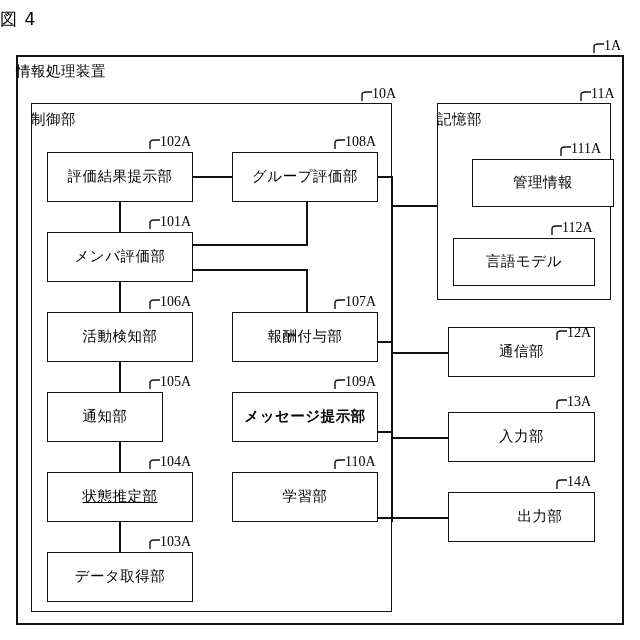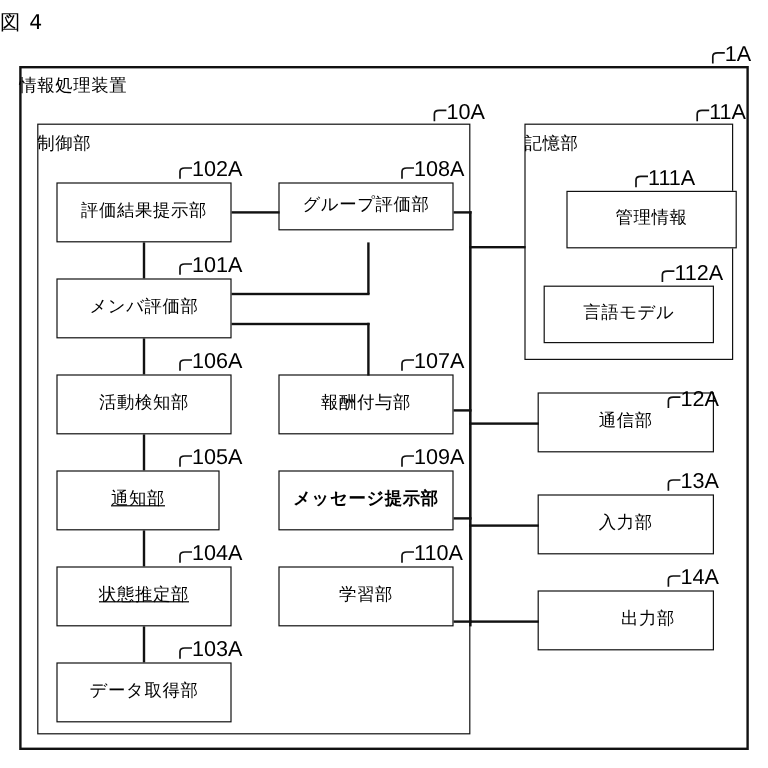--- a/index.html
+++ b/index.html
@@ -47,22 +47,22 @@
     position:absolute;
     left:0;width:100%;
     text-align:left;
     font-size:14.5px;
     letter-spacing:0.5px;
     white-space:nowrap;
   }
   
   .ref{
     position:absolute;
-    font-size:18px;
-    font-family:Liberation Sans, sans-serif;
+    font-size:14px;
+    font-family:Liberation Serif, serif;
     letter-spacing:0px;
     white-space:nowrap;
     line-height:15px;
   }
   .ref .hook{
     position:absolute;
     left:-11px;top:4px;
     width:11px;height:11px;
     overflow:visible;
   }
@@ -116,21 +116,21 @@
   </div>
 
   <div class="box" style="left:47px;top:312px;width:146px;height:50px;">活動検知部</div>
   <div class="ref" style="left:160px;top:294px;">
     <svg class="hook" viewBox="0 0 11 11">
       <path d="M1,11 L1,5 Q1,2 5,2 L11,2" fill="none" stroke="#111" stroke-width="1.4"></path>
     </svg>
     <span>106A</span>
   </div>
 
-  <div class="box" style="left:47px;top:392px;width:136px;height:50px;text-decoration:underline;">通知部</div>
+  <div class="box" style="left:47px;top:392px;width:116px;height:50px;">通知部</div>
   <div class="ref" style="left:160px;top:374px;">
     <svg class="hook" viewBox="0 0 11 11">
       <path d="M1,11 L1,5 Q1,2 5,2 L11,2" fill="none" stroke="#111" stroke-width="1.4"></path>
     </svg>
     <span>105A</span>
   </div>
 
   <div class="box" style="left:47px;top:472px;width:146px;height:50px;text-decoration:underline;">状態推定部</div>
   <div class="ref" style="left:160px;top:454px;">
     <svg class="hook" viewBox="0 0 11 11">
@@ -140,21 +140,21 @@
   </div>
 
   <div class="box" style="left:47px;top:552px;width:146px;height:50px;">データ取得部</div>
   <div class="ref" style="left:160px;top:534px;">
     <svg class="hook" viewBox="0 0 11 11">
       <path d="M1,11 L1,5 Q1,2 5,2 L11,2" fill="none" stroke="#111" stroke-width="1.4"></path>
     </svg>
     <span>103A</span>
   </div>
 
-  <div class="box" style="left:232px;top:152px;width:146px;height:40px;">グループ評価部</div>
+  <div class="box" style="left:232px;top:152px;width:146px;height:50px;">グループ評価部</div>
   <div class="ref" style="left:345px;top:134px;">
     <svg class="hook" viewBox="0 0 11 11">
       <path d="M1,11 L1,5 Q1,2 5,2 L11,2" fill="none" stroke="#111" stroke-width="1.4"></path>
     </svg>
     <span>108A</span>
   </div>
 
   <div class="box" style="left:232px;top:312px;width:146px;height:50px;">報酬付与部</div>
   <div class="ref" style="left:345px;top:294px;">
     <svg class="hook" viewBox="0 0 11 11">
@@ -182,21 +182,21 @@
   <div class="box outer" style="left:437px;top:103px;width:174px;height:197px;border-width:1.6px;"></div>
   <div class="container-label" style="left:437px;top:110px;width:174px;">記憶部</div>
   <div class="ref" style="left:591px;top:86px;">
     <svg class="hook" viewBox="0 0 11 11">
       <path d="M1,11 L1,5 Q1,2 5,2 L11,2" fill="none" stroke="#111" stroke-width="1.4"></path>
     </svg>
     <span>11A</span>
   </div>
 
   <div class="box" style="left:472px;top:159px;width:142px;height:48px;">管理情報</div>
-  <div class="ref" style="left:540px;top:141px;">
+  <div class="ref" style="left:571px;top:141px;">
     <svg class="hook" viewBox="0 0 11 11">
       <path d="M1,11 L1,5 Q1,2 5,2 L11,2" fill="none" stroke="#111" stroke-width="1.4"></path>
     </svg>
     <span>111A</span>
   </div>
 
   <div class="box" style="left:453px;top:238px;width:142px;height:48px;">言語モデル</div>
   <div class="ref" style="left:562px;top:220px;">
     <svg class="hook" viewBox="0 0 11 11">
       <path d="M1,11 L1,5 Q1,2 5,2 L11,2" fill="none" stroke="#111" stroke-width="1.4"></path>

